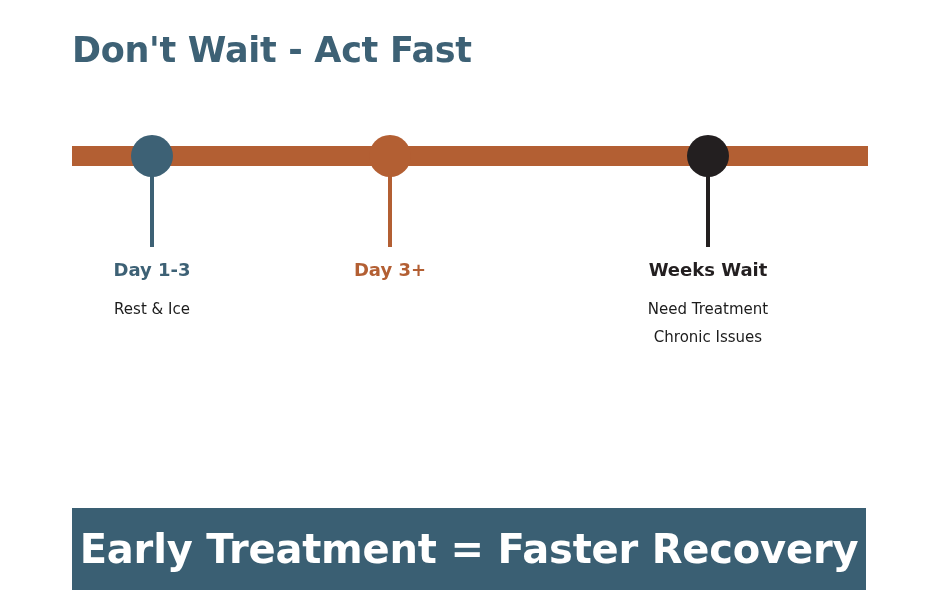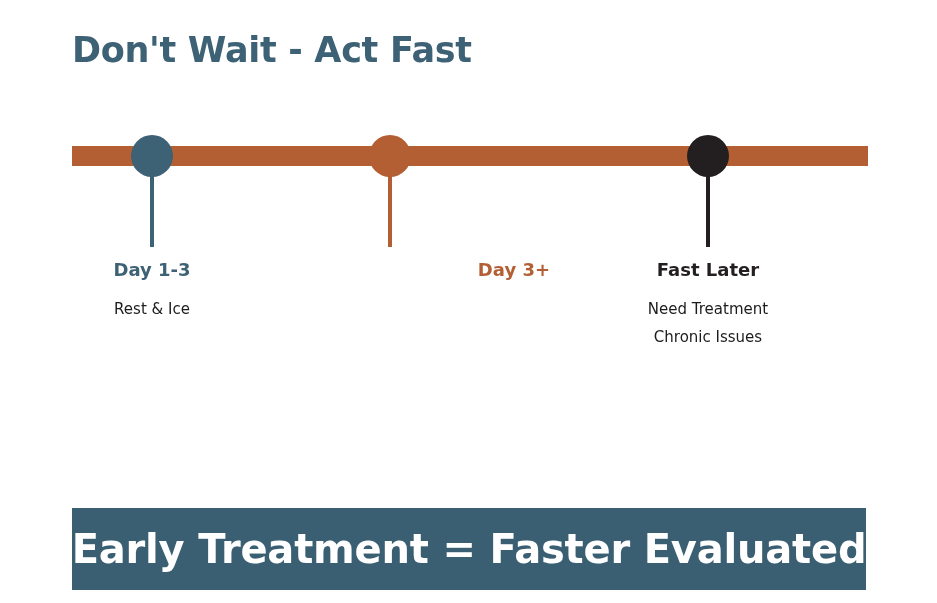--- a/index.html
+++ b/index.html
@@ -135,37 +135,37 @@
         <div class="milestone-desc">
           <span class="desc-line">Rest &amp; Ice</span>
         </div>
       </div>
     </div>
 
     <div class="milestone" style="left:390px;">
       <div class="milestone-dot" style="background: rgb(179, 95, 51);"></div>
       <div class="milestone-stem" style="background: rgb(179, 95, 51);"></div>
       <div class="milestone-labels">
-        <div class="milestone-title" style="color: rgb(179, 95, 51); text-align: right;">Day 3+</div>
+        <div class="milestone-title" style="color: rgb(179, 95, 51);">Day 3+</div>
         <div class="milestone-desc">
         </div>
       </div>
     </div>
 
     <div class="milestone" style="left:708px;">
       <div class="milestone-dot" style="background: rgb(35, 31, 32);"></div>
       <div class="milestone-stem" style="background: rgb(35, 31, 32);"></div>
       <div class="milestone-labels">
-        <div class="milestone-title" style="color: rgb(35, 31, 32);">Fast Later</div>
+        <div class="milestone-title" style="color: rgb(35, 31, 32);">Weeks Wait</div>
         <div class="milestone-desc">
           <span class="desc-line">Need Treatment</span>
           <span class="desc-line">Chronic Issues</span>
         </div>
       </div>
     </div>
 
   </div>
 
   <div id="banner" style="background: rgb(58, 95, 115);">
-    <div id="banner-text" style="color: rgb(255, 255, 255);">Early Treatment = Faster Evaluated</div>
+    <div id="banner-text" style="color: rgb(255, 255, 255);">Early Treatment = Faster Recovery</div>
   </div>
 
 </div>
 
 </body></html>

